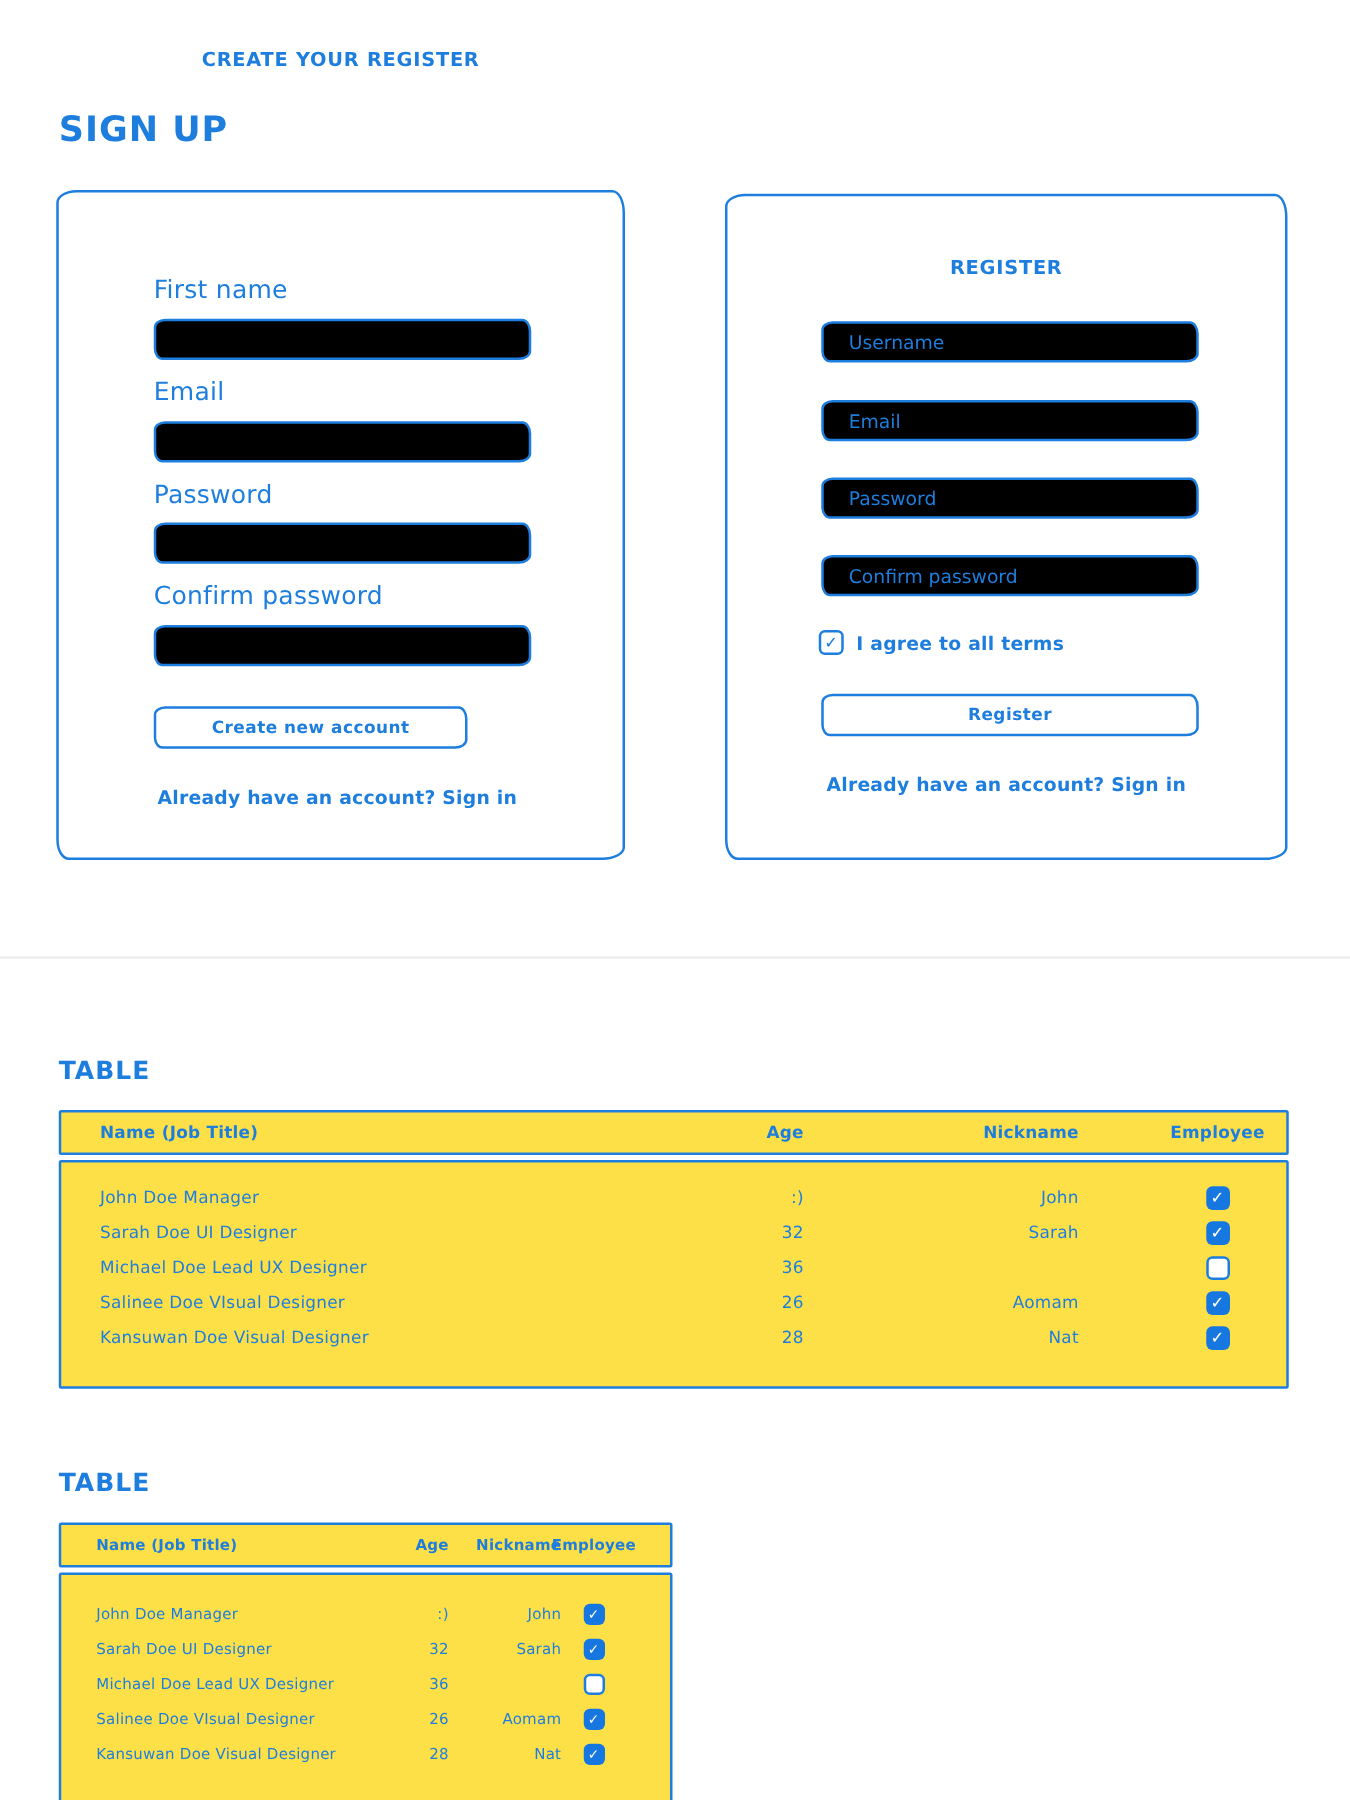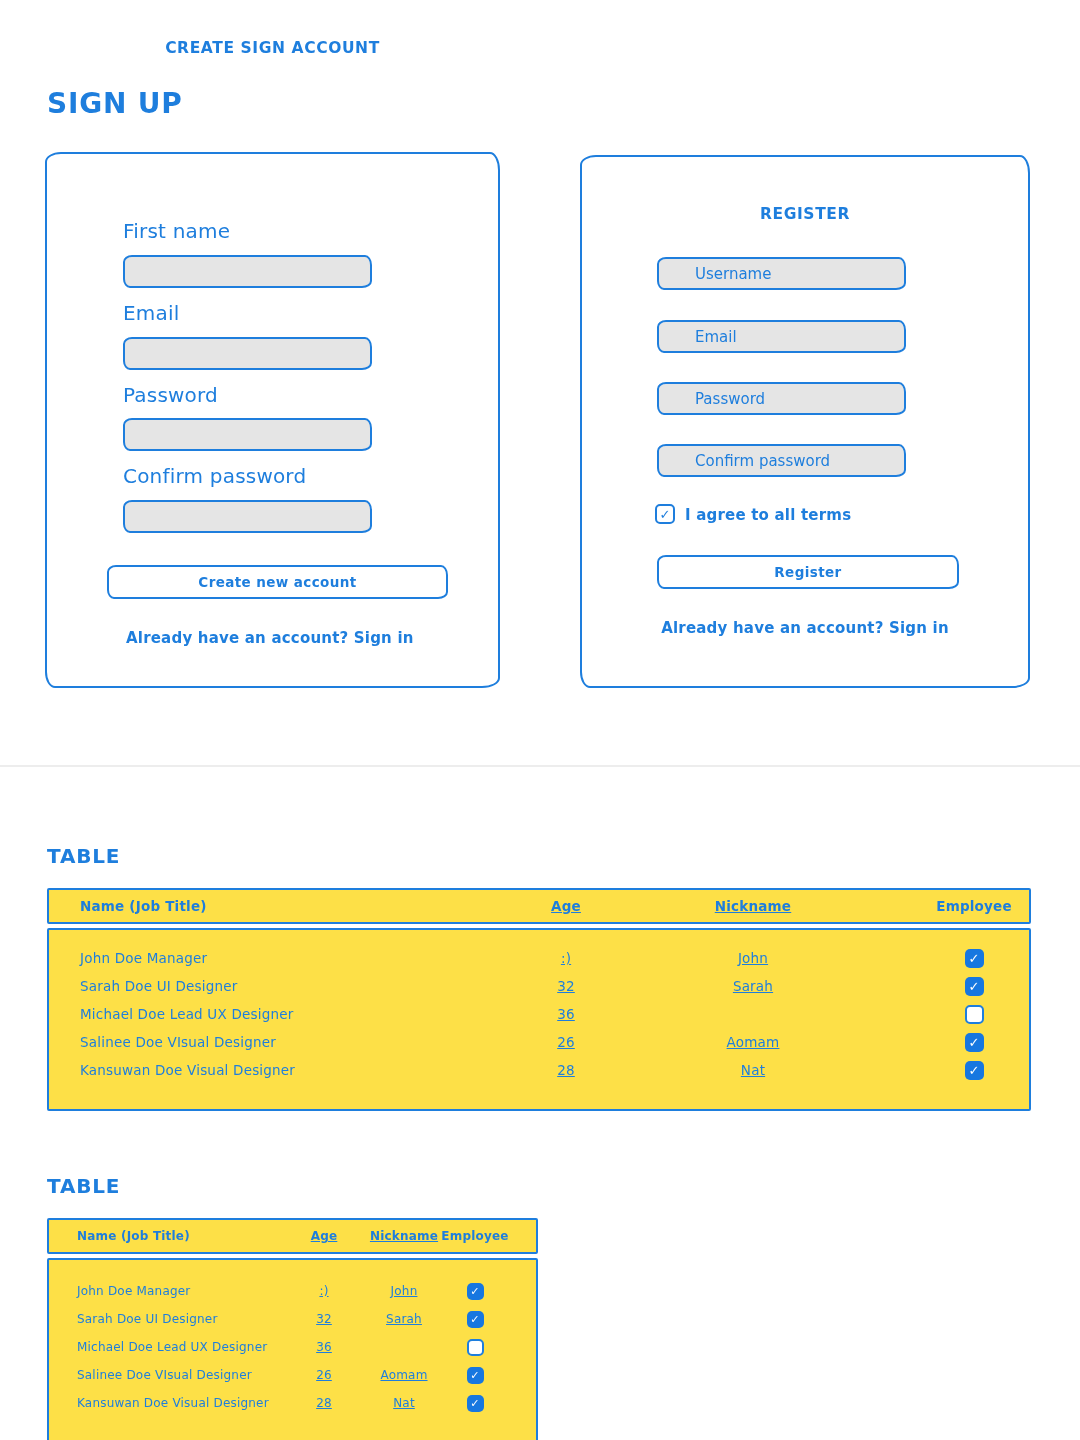--- a/index.html
+++ b/index.html
@@ -31,30 +31,30 @@
     border-radius:16px 10px 18px 10px / 10px 18px 10px 16px;
   }
   .card-title{
     position:absolute;left:0;width:100%;text-align:center;
     font-size:15.5px;font-weight:bold;letter-spacing:.6px;
   }
   .flabel{
     position:absolute;font-size:20px;line-height:16px;
   }
   .finput,.rinput{
-    position:absolute;left:76px;width:249px;height:33px;
-    border:2px solid var(--blue);background:#e5e5e5;outline:none;
+    position:absolute;left:76px;width:302px;height:33px;
+    border:2px solid var(--blue);background:#000000;outline:none;
     border-radius:9px 7px 10px 7px / 7px 10px 7px 9px;
     font-family:inherit;font-size:15px;color:var(--blue);
-    padding:0 36px;
+    padding:0 20px;
   }
   .rinput{left:75px;}
   .rinput::placeholder{color:var(--blue);opacity:1;}
   .btn{
-    position:absolute;left:60px;width:341px;height:34px;
+    position:absolute;left:76px;width:251px;height:34px;
     border:2px solid var(--blue);background:#fff;cursor:pointer;
     border-radius:9px 7px 10px 7px / 7px 10px 7px 9px;
     font-family:inherit;font-size:13.5px;font-weight:bold;color:var(--blue);
     letter-spacing:.4px;
   }
   .card-register .btn{left:75px;width:302px;}
   .signin-link{
     position:absolute;font-size:15px;color:var(--blue);
     text-decoration:none;cursor:pointer;font-weight:bold;
   }
@@ -74,21 +74,21 @@
     background:var(--divider);
   }
 
   
   .wtable{position:absolute;background:#fff;}
   .thead,.tbody{border:2.5px solid var(--blue);background:#fde047;border-radius:2px;}
   .thead{display:grid;align-items:center;height:36px;font-weight:bold;}
   .tbody{margin-top:4px;}
   .trow{display:grid;align-items:center;height:28px;}
   .cell{display:block;}
-  .cell.num{text-align:center;text-decoration:underline;}
+  .cell.num{text-align:right;}
   .cell.emp{display:flex;align-items:center;justify-content:center;text-align:right;}
   .cell.name{white-space:nowrap;overflow:hidden;}
 
   .t1{left:47px;top:888px;width:984px;font-size:13.5px;}
   .t1 .thead,.t1 .trow{grid-template-columns:1fr 154px 220px 166px;}
   .t1 .cell.name{padding-left:31px;}
   .t1 .cell.emp{padding-left:56px;}
   .t1 .tbody{padding-top:14px;padding-bottom:25px;}
 
   .t2{left:47px;top:1218px;width:491px;font-size:12px;}
@@ -106,21 +106,21 @@
   .cb.off{background:#fff;border:2px solid var(--blue);}
   .t2 .cb{width:17px;height:17px;}
   .t2 .cb.on{font-size:11px;}
 </style>
 </head>
 <body>
 
 <h1 class="section-heading" style="top:87px;">SIGN UP</h1>
 
 <section class="card" style="left:45px;top:152px;width:455px;height:536px;">
-  <div class="card-title" style="top:189px;margin-top:-152px;top:37px;">CREATE SIGN ACCOUNT</div>
+  <div class="card-title" style="top:189px;margin-top:-152px;top:37px;">CREATE YOUR REGISTER</div>
 
   <label class="flabel" style="left:76px;top:69px;">First name</label>
   <input class="finput" type="text" style="top: 101px;">
 
   <label class="flabel" style="left:76px;top:151px;">Email</label>
   <input class="finput" type="text" style="top: 183px;">
 
   <label class="flabel" style="left:76px;top:233px;">Password</label>
   <input class="finput" type="password" style="top: 264px;">
 

